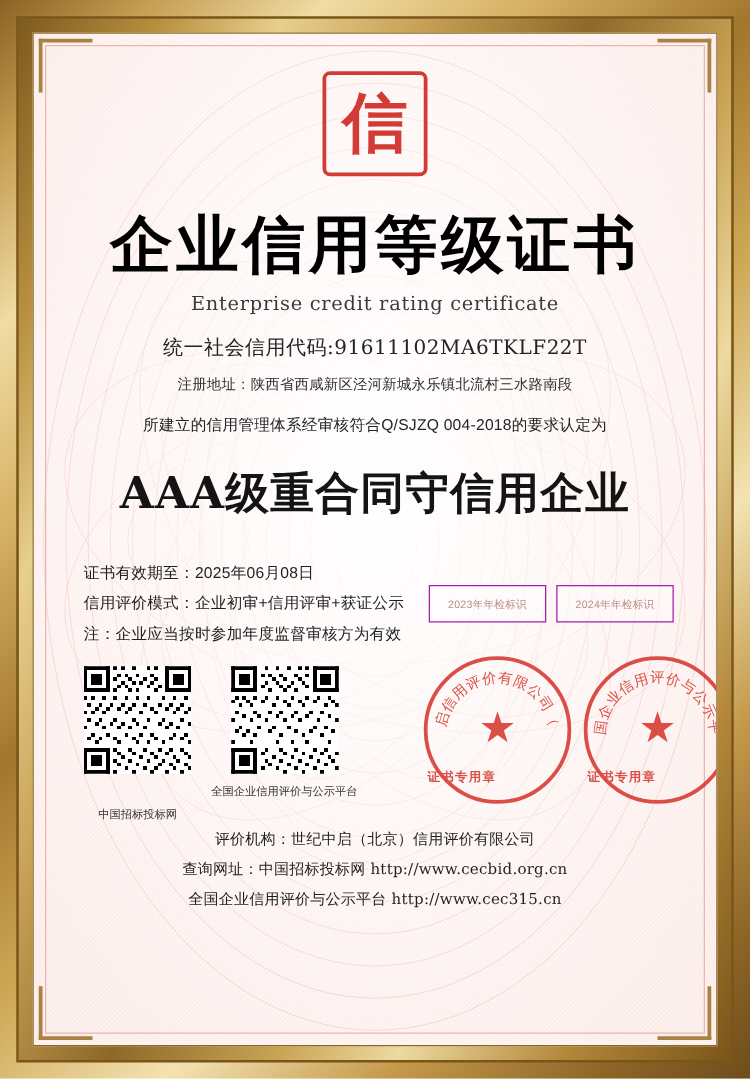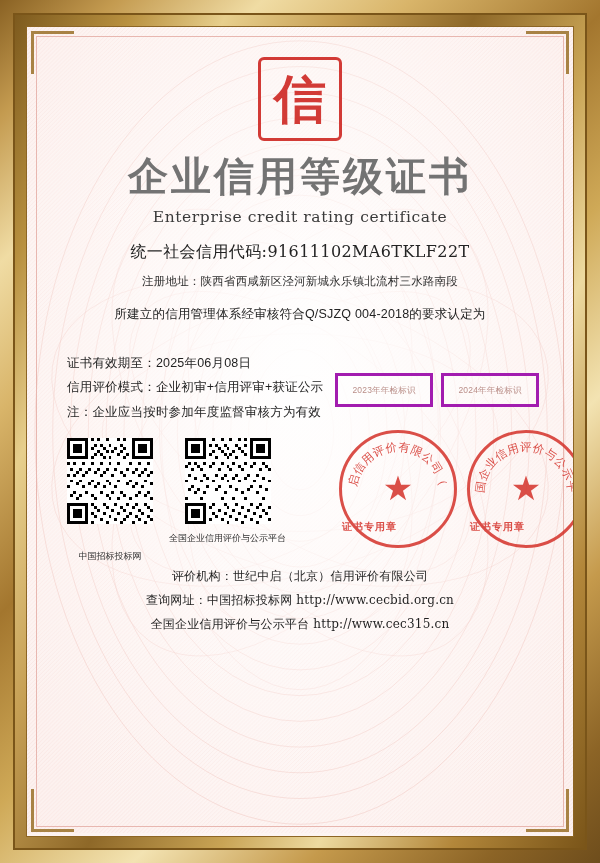--- a/index.html
+++ b/index.html
@@ -104,26 +104,26 @@
     align-items: center;
     justify-content: center;
     font-family: "DejaVu Serif", serif;
     font-size: 52px;
     font-weight: bold;
     line-height: 1;
     opacity: .92;
   }
 
   .title-cn {
-    margin-top: 8px;
+    margin-top: 22px;
     font-family: "DejaVu Serif", serif;
     font-weight: bold;
-    font-size: 40px;
+    font-size: 50px;
     letter-spacing: 3px;
-    color: #737373;
+    color: #000000;
     text-align: center;
   }
   .title-en {
     margin-top: 4px;
     font-family: "DejaVu Serif", serif;
     font-size: 15.5px;
     letter-spacing: .6px;
     color: #3a3a3a;
     text-align: center;
   }
@@ -193,21 +193,21 @@
   .review-boxes {
     position: absolute;
     top: 22px;
     right: 4px;
     display: flex;
     gap: 8px;
   }
   .review-box {
     width: 92px;
     height: 28px;
-    border: 3px solid #a21caf;
+    border: 1px solid #a21caf;
     display: flex;
     align-items: center;
     justify-content: center;
     font-size: 8.5px;
     color: #b98e88;
     letter-spacing: .2px;
     background: rgba(255,255,255,.35);
   }
 
   
@@ -358,20 +358,21 @@
         <div class="title-cn">企业信用等级证书</div>
         <div class="title-en">Enterprise credit rating certificate</div>
 
         <div class="credit-code">统一社会信用代码:91611102MA6TKLF22T</div>
 
 
         <div class="reg-address">注册地址：陕西省西咸新区泾河新城永乐镇北流村三水路南段</div>
 
         <div class="statement">所建立的信用管理体系经审核符合Q/SJZQ 004-2018的要求认定为</div>
 
+        <div class="grade">AAA级重合同守信用企业</div>
 
         <div class="details">
           <div class="detail-row">
             <span class="lbl">证书有效期至：</span><span class="val">2025年06月08日</span>
           </div>
           <div class="detail-row">
             <span class="lbl">信用评价模式：</span><span class="val">企业初审+信用评审+获证公示</span>
           </div>
           <div class="detail-row">
             <span class="lbl">注：</span><span class="val">企业应当按时参加年度监督审核方为有效</span>

